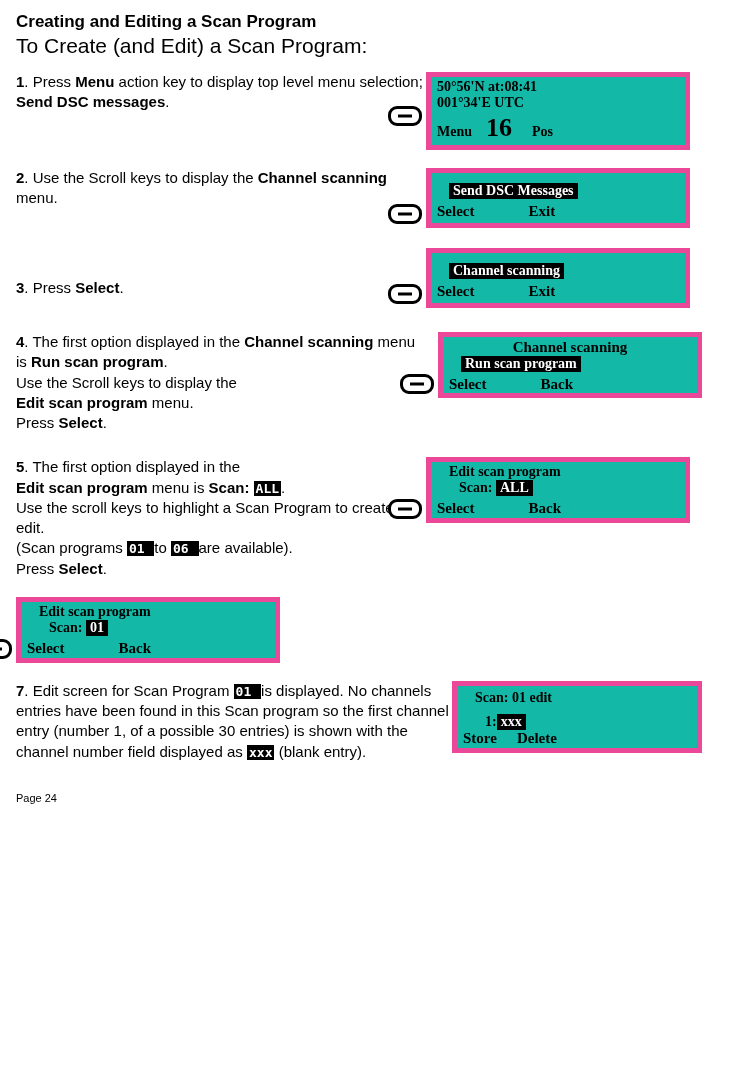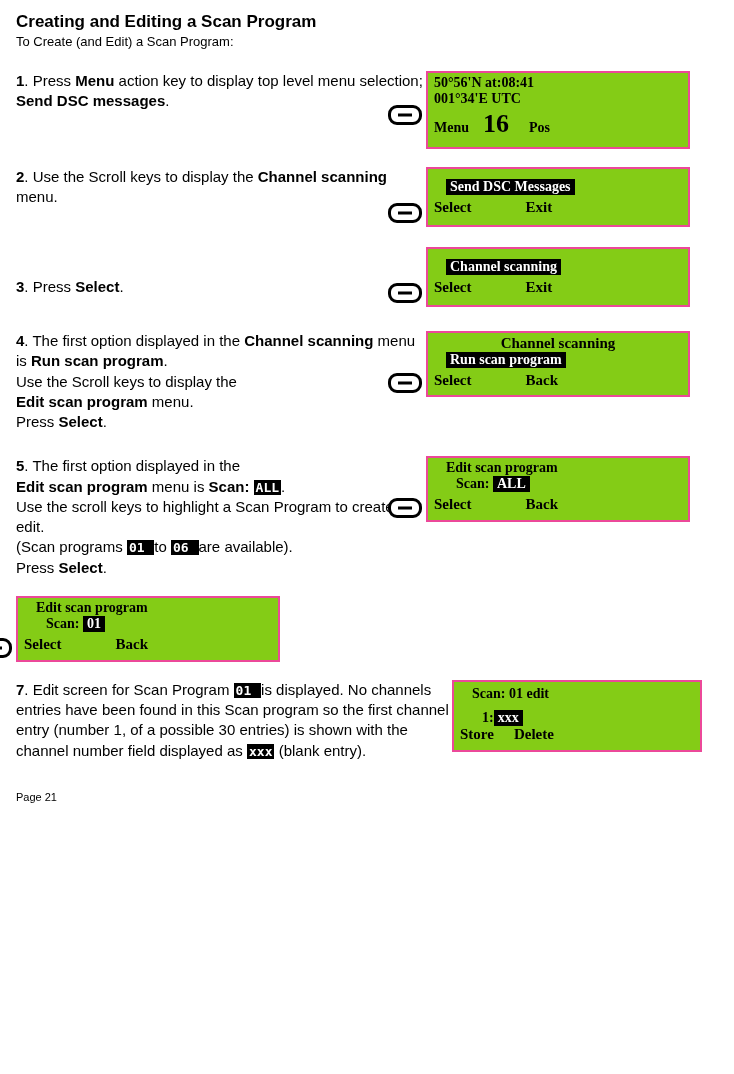--- a/index.html
+++ b/index.html
@@ -5,43 +5,43 @@
   body {
     font-family: Arial, Helvetica, sans-serif;
     font-size: 15px;
     color: #000;
     margin: 0;
     padding: 12px 16px;
     width: 734px;
     box-sizing: border-box;
   }
   .title { font-weight: bold; font-size: 17px; margin-bottom: 2px; }
-  .subtitle { font-size: 13px; margin-bottom: 22px; }
+  .subtitle { font-size: 21px; margin-bottom: 14px; }
   .step-row {
     display: flex;
     align-items: flex-start;
     margin-bottom: 18px;
     position: relative;
   }
   .left-col {
     flex: 0 0 410px;
     padding-right: 0;
     line-height: 1.35;
   }
   .right-col {
     flex: 0 0 auto;
     display: flex;
     align-items: center;
     width: 290px;
     position: relative;
   }
   .screen {
     width: 264px;
-    border: 2px solid #ec4899;
-    background: #84cc16;
+    border: 5px solid #ec4899;
+    background: #14b8a6;
     font-family: "Times New Roman", serif;
     font-weight: bold;
     font-size: 14px;
     padding: 2px 6px 4px 6px;
     box-sizing: border-box;
     margin-left: 0;
   }
   .screen .softkeys {
     display: flex;
     justify-content: flex-start;
@@ -159,21 +159,21 @@
     <div class="screen" style="height:60px;padding-top:10px;">
       <div class="indent"><span class="inv">  Channel scanning      </span></div>
       <div class="softkeys">
         <span>Select</span>
         <span>Exit</span>
       </div>
     </div>
   </div>
 </div>
 
-<div class="step-row" style="margin-top:24px;">
+<div class="step-row" style="margin-top:24px;gap:12px;">
   <div class="left-col">
     <span class="bold">4</span><span>. The first option displayed in the </span><span class="bold">Channel scanning</span><span> menu is </span><span class="bold">Run scan program</span><span>.</span><br>
     <span>Use the Scroll keys to display the</span><br>
     <span class="bold">Edit scan program</span><span>  menu.</span><br>
     <span>Press  </span><span class="bold">Select</span><span>.</span>
   </div>
   <div class="right-col">
     <div class="key-wrap" style="align-self:flex-end;margin-bottom:4px;">
         <div class="key-icon"></div>
       </div>
@@ -238,13 +238,13 @@
       <div class="indent" style="margin-top:2px;">Scan: 01 edit</div>
       <div class="indent2" style="margin-top:8px;"><span>1:</span><span class="inv">xxx</span></div>
       <div class="softkeys wide" style="margin-top:0;gap:20px;">
         <span>Store</span>
         <span>Delete</span>
       </div>
     </div>
   </div>
 </div>
 
-<div class="page-num">Page 21</div>
+<div class="page-num">Page 24</div>
 
 </body></html>

